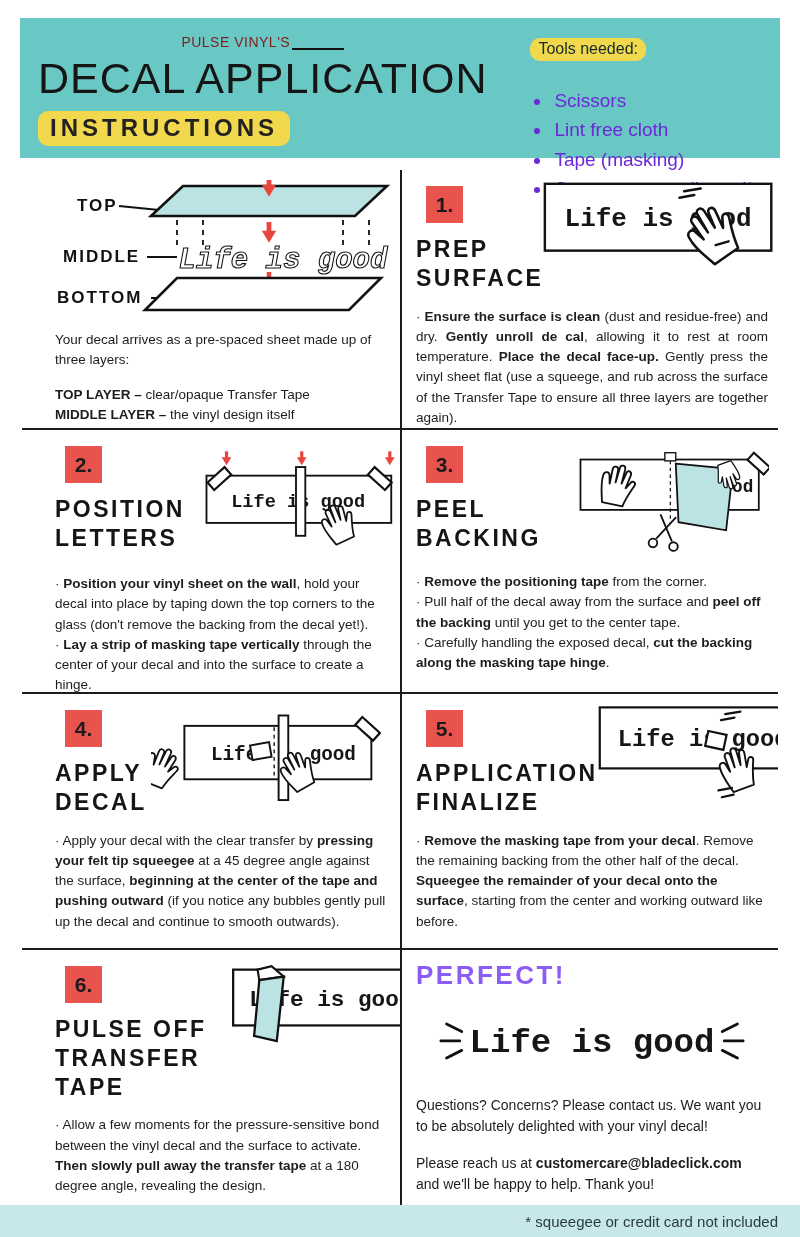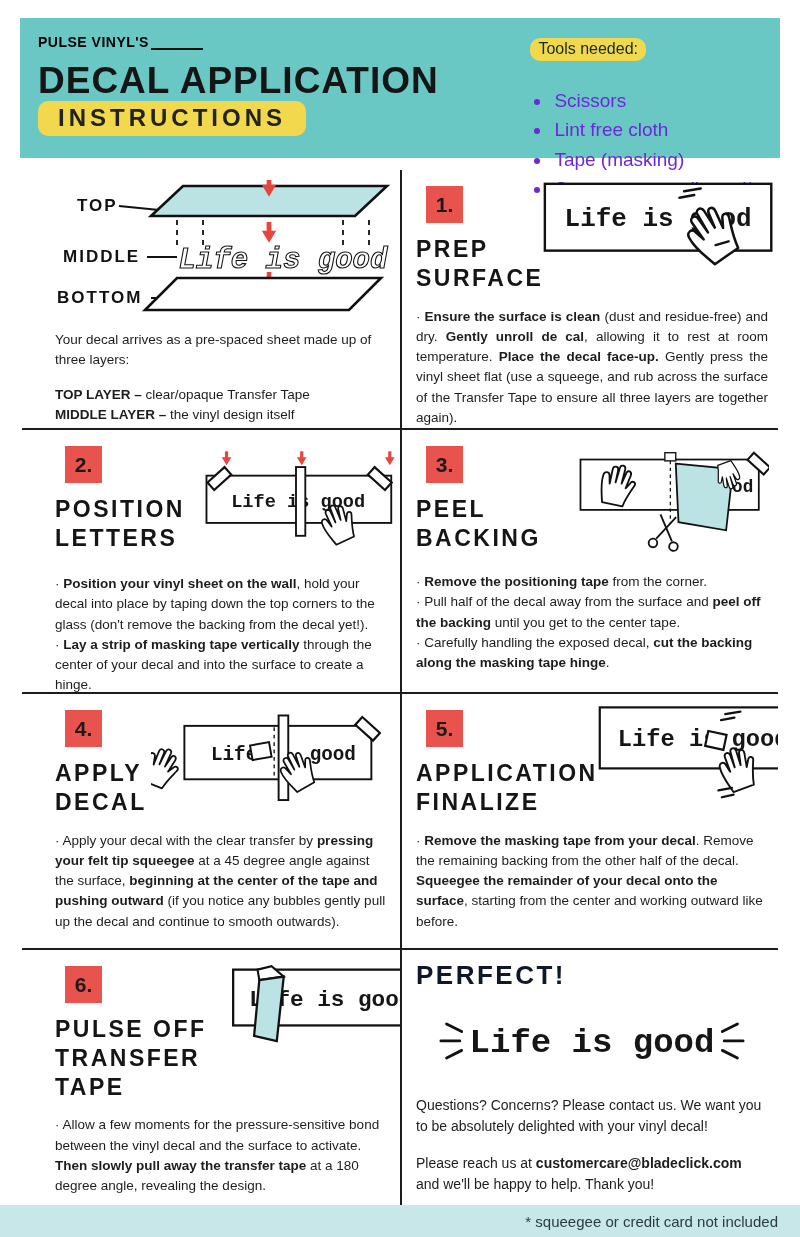--- a/index.html
+++ b/index.html
@@ -8,25 +8,25 @@
   }
   *{box-sizing:border-box;margin:0;padding:0;}
   html,body{width:800px;}
   body{width:800px;height:1237px;background:#fff;overflow:hidden;
        font-family:"Liberation Sans",sans-serif;color:#1d1d1d;}
   .page{width:800px;height:1237px;position:relative;}
 
   
   .hdr{margin:18px 20px 0;height:140px;background:var(--teal);
        display:flex;justify-content:space-between;padding:16px 26px 12px 18px;}
-  .brand{font-size:14px;font-weight:700;letter-spacing:.5px;color:#000000;display:flex;align-items:flex-end;}
+  .brand{font-size:14px;font-weight:400;letter-spacing:.5px;color:#7f1d1d;display:flex;align-items:flex-end;justify-content:center;}
   .brand-line{display:inline-block;width:52px;border-bottom:2px solid #111;margin-left:2px;}
-  .title{font-size:37px;font-weight:700;letter-spacing:1px;color:#151515;margin-top:12px;line-height:1.05;}
+  .title{font-size:43px;font-weight:400;letter-spacing:1px;color:#151515;margin-top:6px;line-height:1.05;}
   .chip{display:inline-block;background:var(--yellow);color:#222;border-radius:10px;}
-  .subtitle{font-size:24px;font-weight:700;letter-spacing:4px;padding:3px 20px 4px;}
+  .subtitle{margin-top:10px;font-size:24px;font-weight:700;letter-spacing:4px;padding:3px 12px 4px;}
   .hdr-right{padding-top:4px;}
   .tools-label{font-size:16px;font-weight:400;padding:2px 8px 3px;color:#152a2a;}
   .tools{margin:25px 0 0 22px;font-size:19px;color:#6d28d9;line-height:1.55;}
   .tools li{padding-left:2px;}
 
   
   .grid{margin:12px 22px 0;display:grid;grid-template-columns:378px 378px;
         grid-template-rows:258px 264px 256px 257px;}
   .cell{padding:10px 14px 0 33px;overflow:hidden;}
   .cell.right{border-left:2px solid var(--ink);padding:10px 10px 0 14px;}
@@ -44,21 +44,21 @@
   .body{margin-top:14px;font-size:13.5px;line-height:1.5;white-space:pre-line;}
   .body.just{text-align:justify;}
 
   
   .intro-para{margin-top:12px;font-size:13.5px;line-height:1.5;}
   .layers-list{margin-top:14px;font-size:13.5px;line-height:1.55;}
   .lname{font-weight:700;}
 
   
   .perfect{padding:16px 14px 0 28px;}
-  .perfect-title{font-size:26px;font-weight:800;letter-spacing:2.5px;color:#0f172a;}
+  .perfect-title{font-size:26px;font-weight:800;letter-spacing:2.5px;color:#8b5cf6;}
   .perfect-body{margin-top:16px;font-size:14px;line-height:1.5;white-space:pre-line;}
 
   
   .foot{margin-top:0;height:32px;background:var(--light-teal);display:flex;
         align-items:center;justify-content:flex-end;padding-right:22px;
         font-size:15px;color:#2b3c3e;}
 
   
   svg text{font-family:"Liberation Sans",sans-serif;}
   .lbl{font-size:17px;font-weight:800;letter-spacing:2px;fill:#111;}

